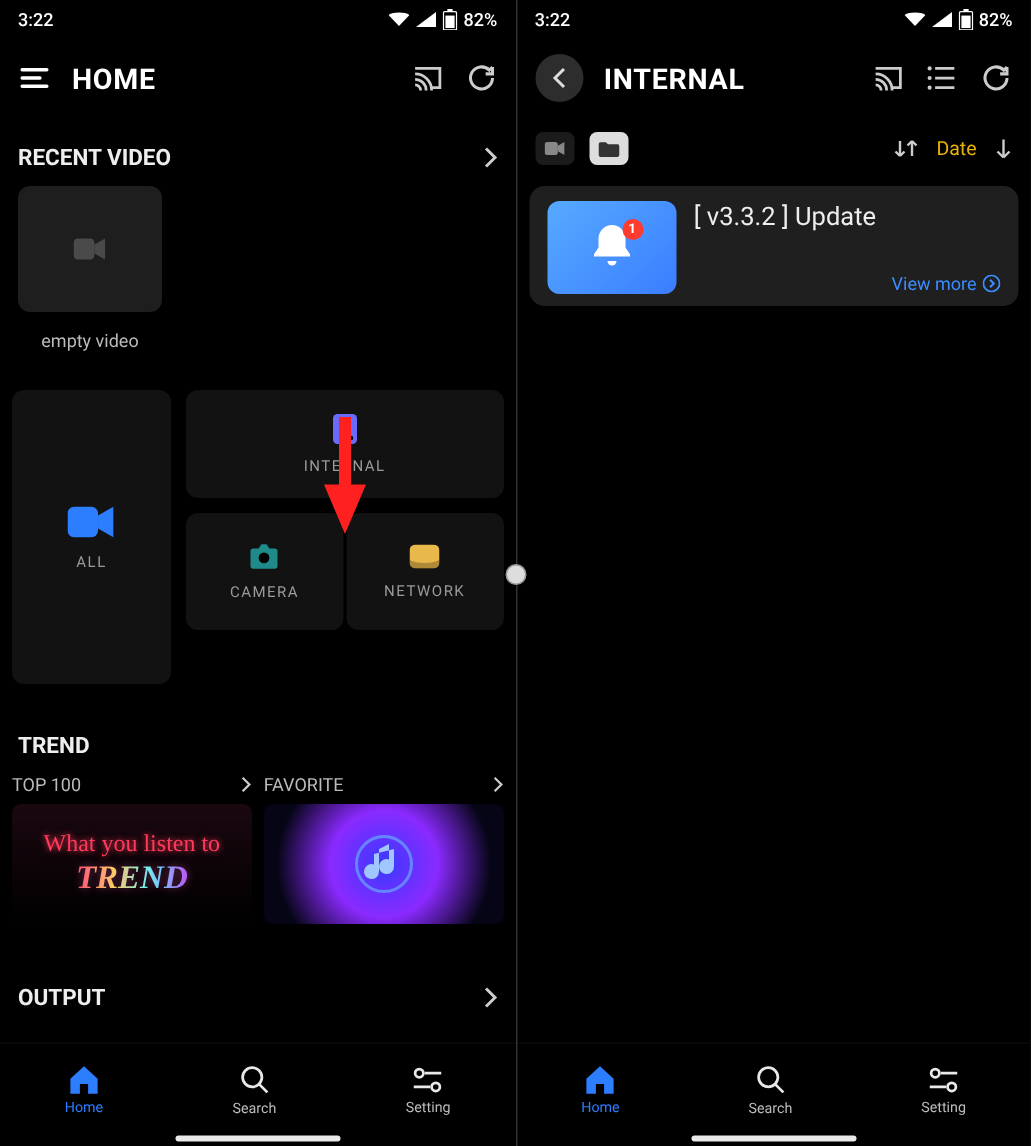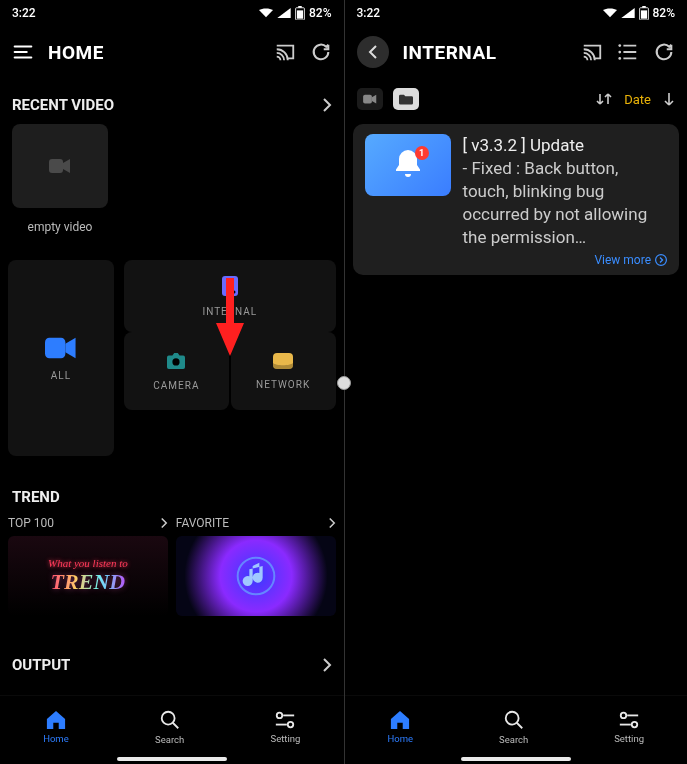--- a/index.html
+++ b/index.html
@@ -72,21 +72,21 @@
 
   .grid { display: grid; grid-template-columns: 106px 1fr; gap: 10px; margin-top: 26px; padding: 0 2px; }
   .tile {
     background: #121212; border-radius: 8px;
     display: flex; flex-direction: column; align-items: center; justify-content: center;
     gap: 10px;
   }
   .tile-big { height: 196px; }
   .tile-wide { height: 72px; }
   .tile-sm { height: 78px; }
-  .half { display: grid; grid-template-columns: 1fr 1fr; gap: 2px; }
+  .half { display: grid; grid-template-columns: 1fr 1fr; gap: 2px; margin-top: 10px; }
   .tile-lbl { font-size: 10px; letter-spacing: 1px; color: #9a9a9a; }
   .tile-icon { color: #2d7dff; }
 
   .trend-row { display: flex; gap: 8px; padding: 0 2px; }
   .trend-tile { flex: 1; }
   .trend-head { display: flex; align-items: center; justify-content: space-between; margin-bottom: 6px; }
   .trend-img {
     height: 80px; border-radius: 6px; background: #0b0b1a;
     display: flex; align-items: center; justify-content: center;
     font-family: cursive; overflow: hidden;
@@ -233,21 +233,21 @@
 
     <div class="trend-row">
       <div class="trend-tile">
         <div class="trend-head">
           <span style="font-size:12px;color:#bbb">TOP 100</span>
           <svg class="chev" width="8" height="12" viewBox="0 0 10 16">
               <path fill="none" stroke="#ccc" stroke-width="2" d="M2 2l6 6-6 6"></path>
             </svg>
         </div>
         <div class="trend-img" style="flex-direction:column;background:linear-gradient(#1a0810,#000)">
-          <span style="color:#ff3a5a;font-size:11px;font-style:italic;text-shadow:0 0 4px #ff3a5a">What you listen to</span>
+          <span style="color:#ff3a5a;font-size:16px;text-shadow:0 0 4px #ff3a5a">What you listen to</span>
           <span style="font-size:22px;font-weight:900;font-style:italic;background:linear-gradient(90deg,#ff4a6a,#ffdd55,#55ffff,#aa55ff);-webkit-background-clip:text;color:transparent;text-shadow:0 0 6px rgba(255,100,200,0.4)">TREND</span>
         </div>
       </div>
       <div class="trend-tile">
         <div class="trend-head">
           <span style="font-size:12px;color:#bbb">FAVORITE</span>
           <svg class="chev" width="8" height="12" viewBox="0 0 10 16">
               <path fill="none" stroke="#ccc" stroke-width="2" d="M2 2l6 6-6 6"></path>
             </svg>
         </div>
@@ -368,21 +368,20 @@
   <div class="notice">
     <div class="bell-img">
       <svg width="36" height="36" viewBox="0 0 24 24">
           <path fill="#fff" d="M12 2a6 6 0 00-6 6v4l-2 3v1h16v-1l-2-3V8a6 6 0 00-6-6z"></path>
           <path fill="#fff" d="M10 18a2 2 0 004 0z"></path>
         </svg>
       <div class="badge">1</div>
     </div>
     <div class="notice-text">
       <div style="color:#eee">[ v3.3.2 ] Update</div>
-      <div>- Fixed : Back button, touch, blinking bug occurred by not allowing the permission…</div>
       <div style="height:18px"></div>
     </div>
     <div class="view-more">
       <span>View more</span>
       <svg width="12" height="12" viewBox="0 0 12 12">
           <circle cx="6" cy="6" r="5.4" fill="none" stroke="#3a8dff" stroke-width="1.2"></circle>
           <path fill="none" stroke="#3a8dff" stroke-width="1.4" d="M5 3.5L7.5 6 5 8.5"></path>
         </svg>
     </div>
   </div>

